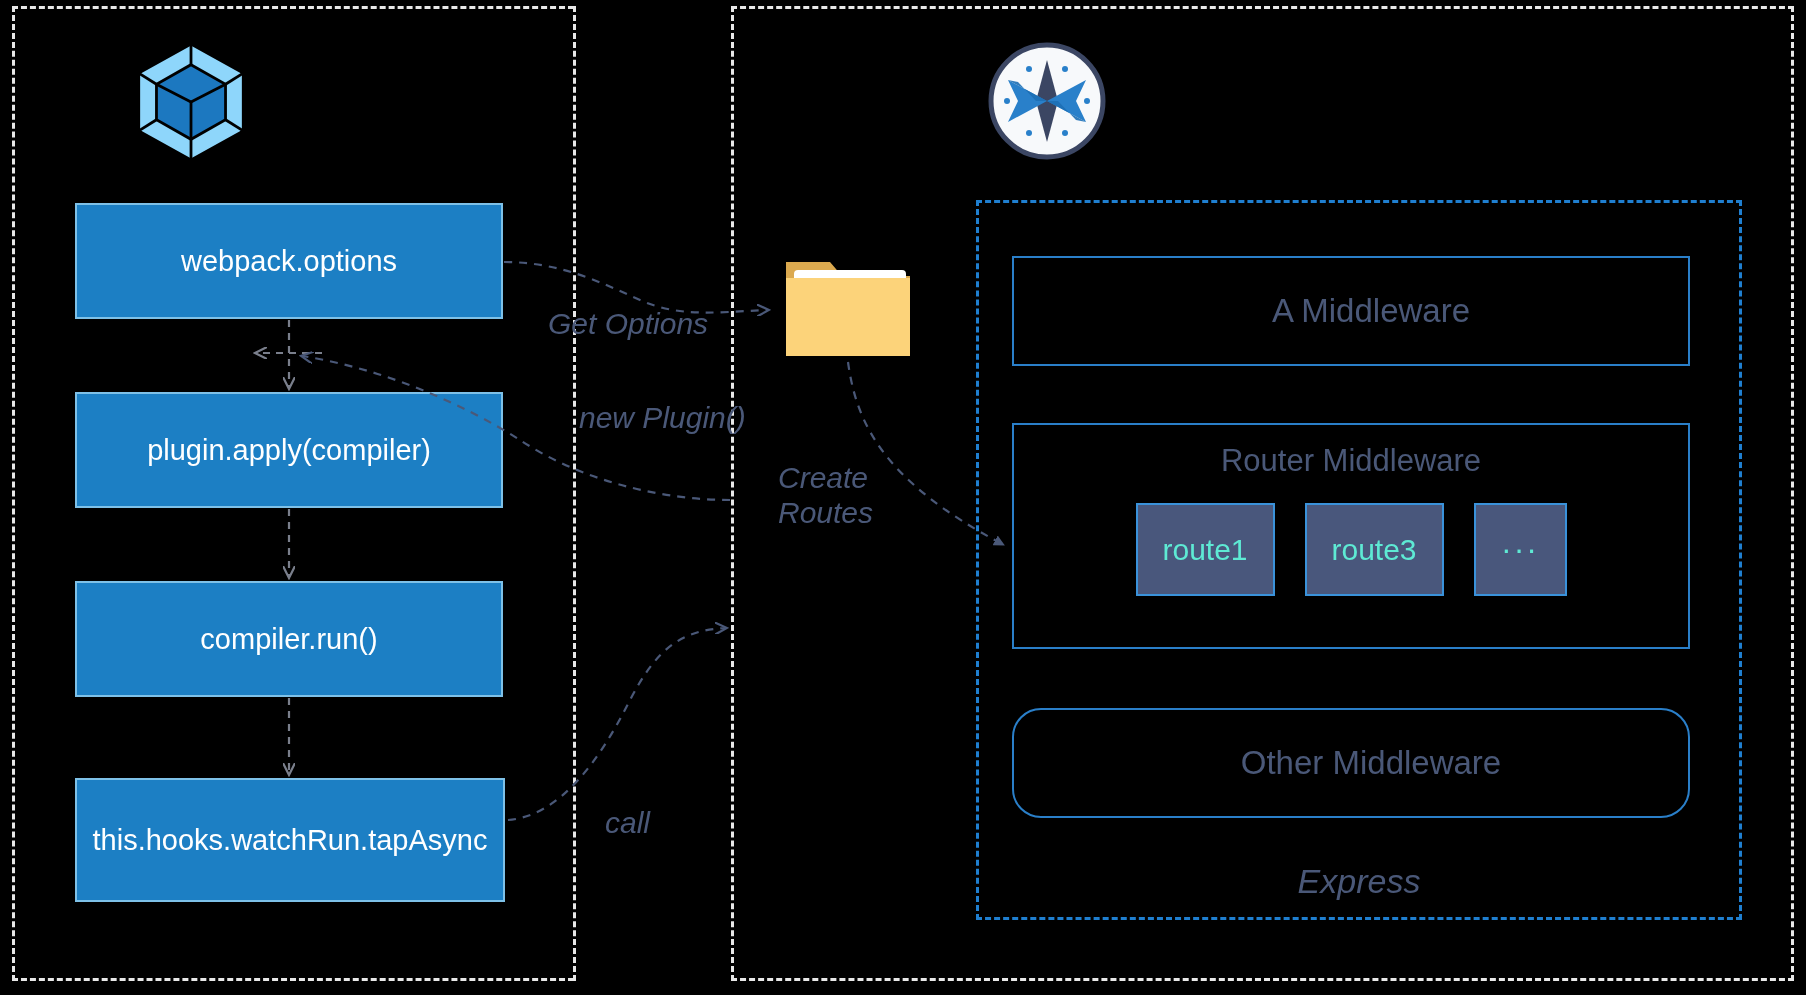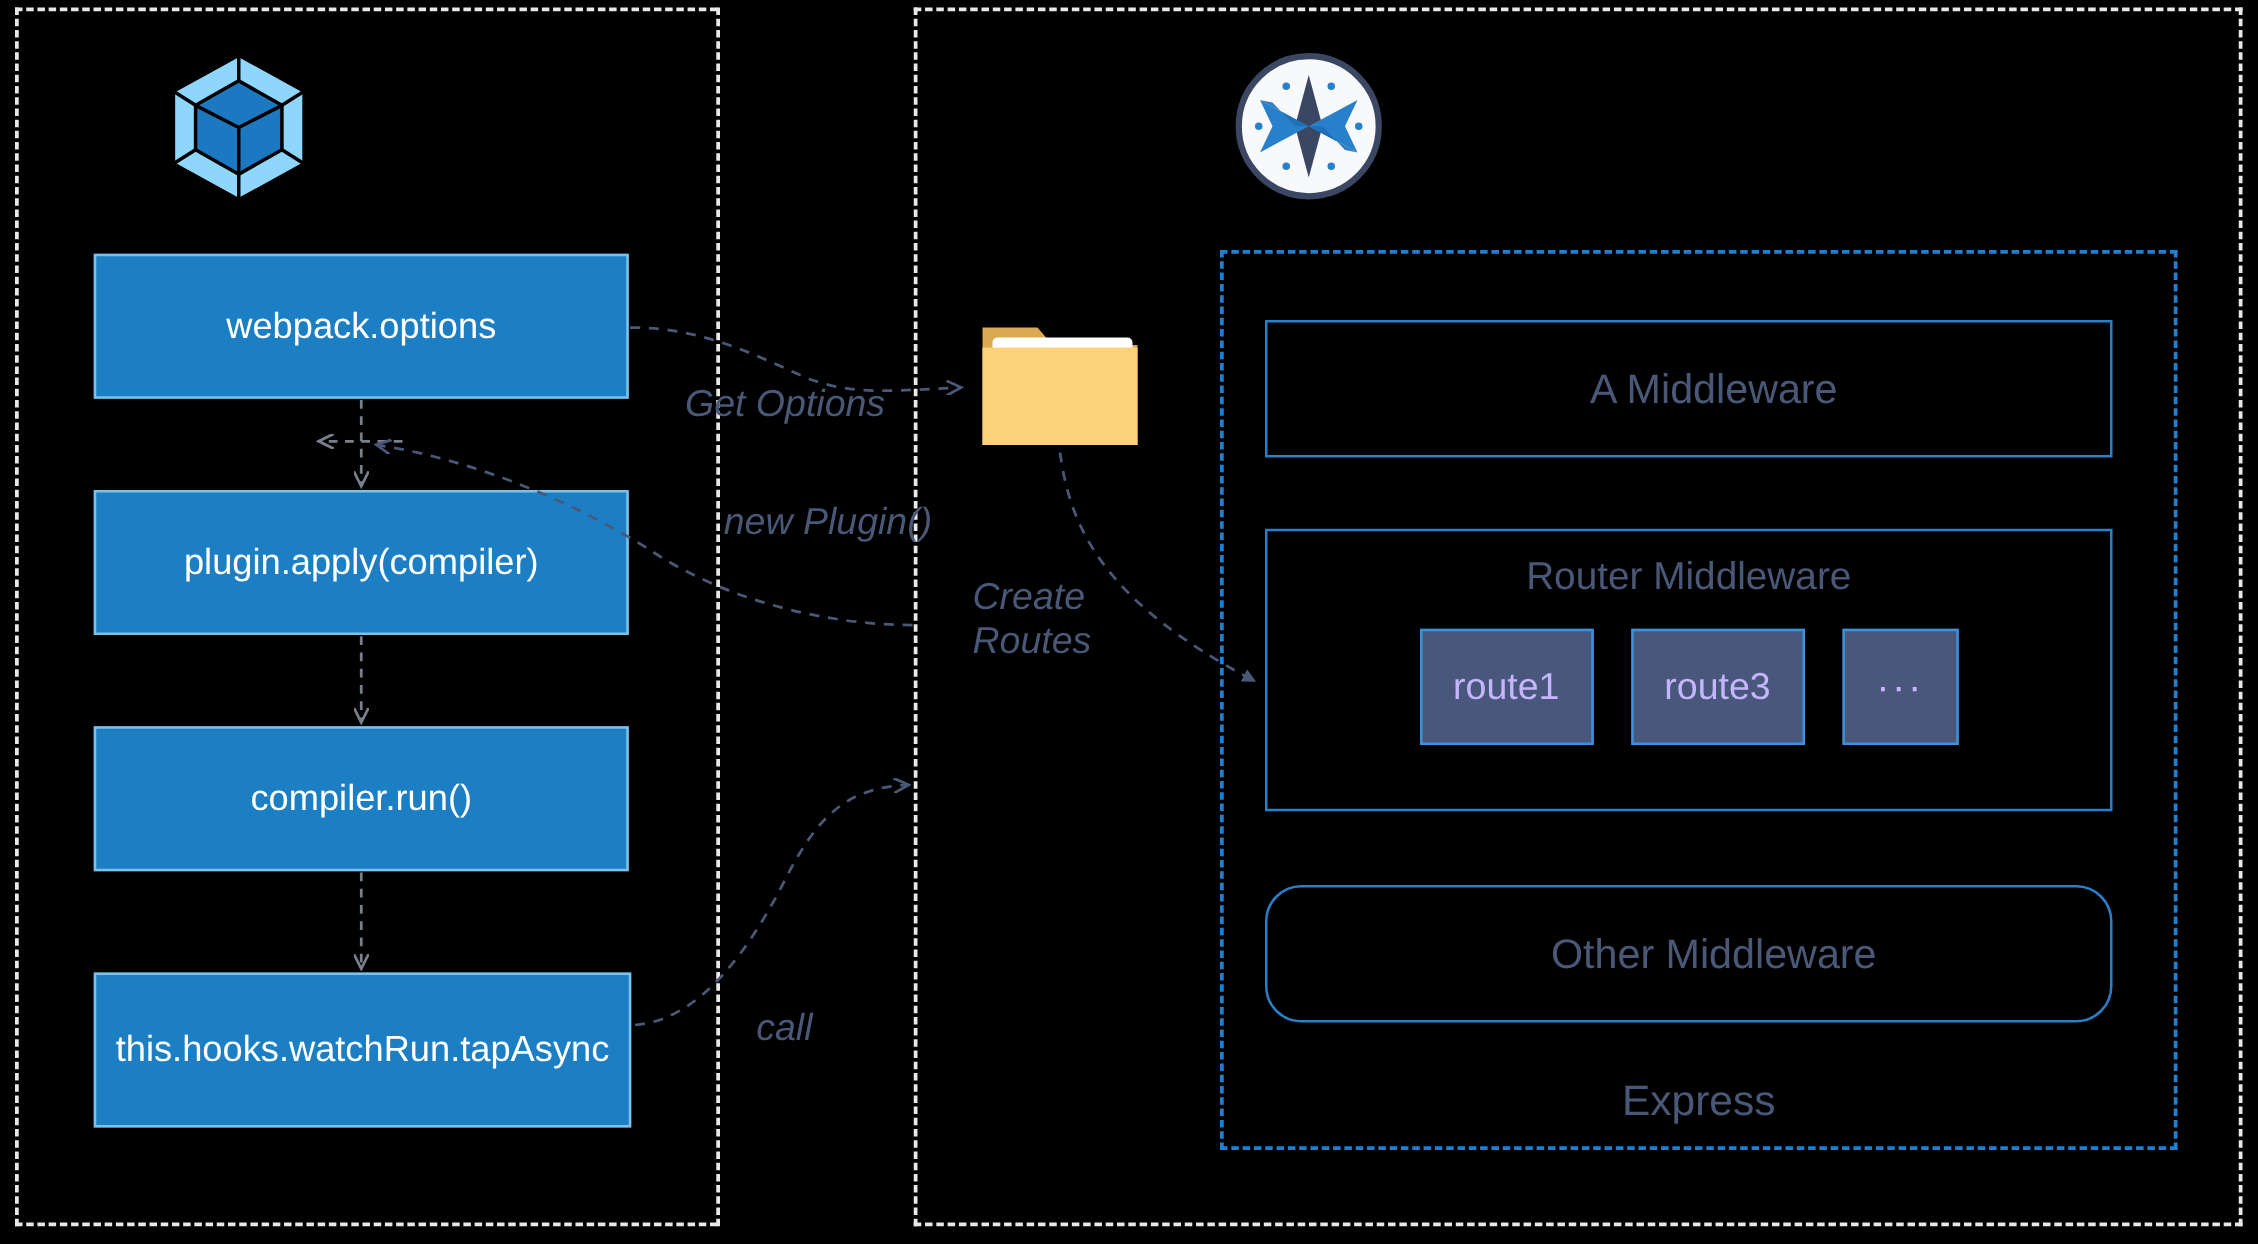--- a/index.html
+++ b/index.html
@@ -134,20 +134,21 @@
 
   
   .express-box {
     position: absolute;
     left: 976px;
     top: 200px;
     width: 766px;
     height: 720px;
     border: 3px dashed #1f7fd0;
     box-sizing: border-box;
+    font-style: italic;
   }
   .express-label {
     position: absolute;
     left: 0;
     right: 0;
     bottom: 16px;
     text-align: center;
     color: #4a5878;
     font-size: 34px;
     font-family: "Liberation Sans", sans-serif;
@@ -200,21 +201,21 @@
   }
   .route-box {
     background: #49577c;
     border: 2px solid #3a92da;
     box-sizing: border-box;
     width: 139px;
     height: 93px;
     display: flex;
     align-items: center;
     justify-content: center;
-    color: #c4b5fd;
+    color: #5eead4;
     font-size: 30px;
     font-family: "Liberation Sans", sans-serif;
   }
   .route-box.ellipsis { width: 93px; font-size: 32px; letter-spacing: 2px; }
 </style>
 </head>
 <body>
 
 <div id="canvas">
 

